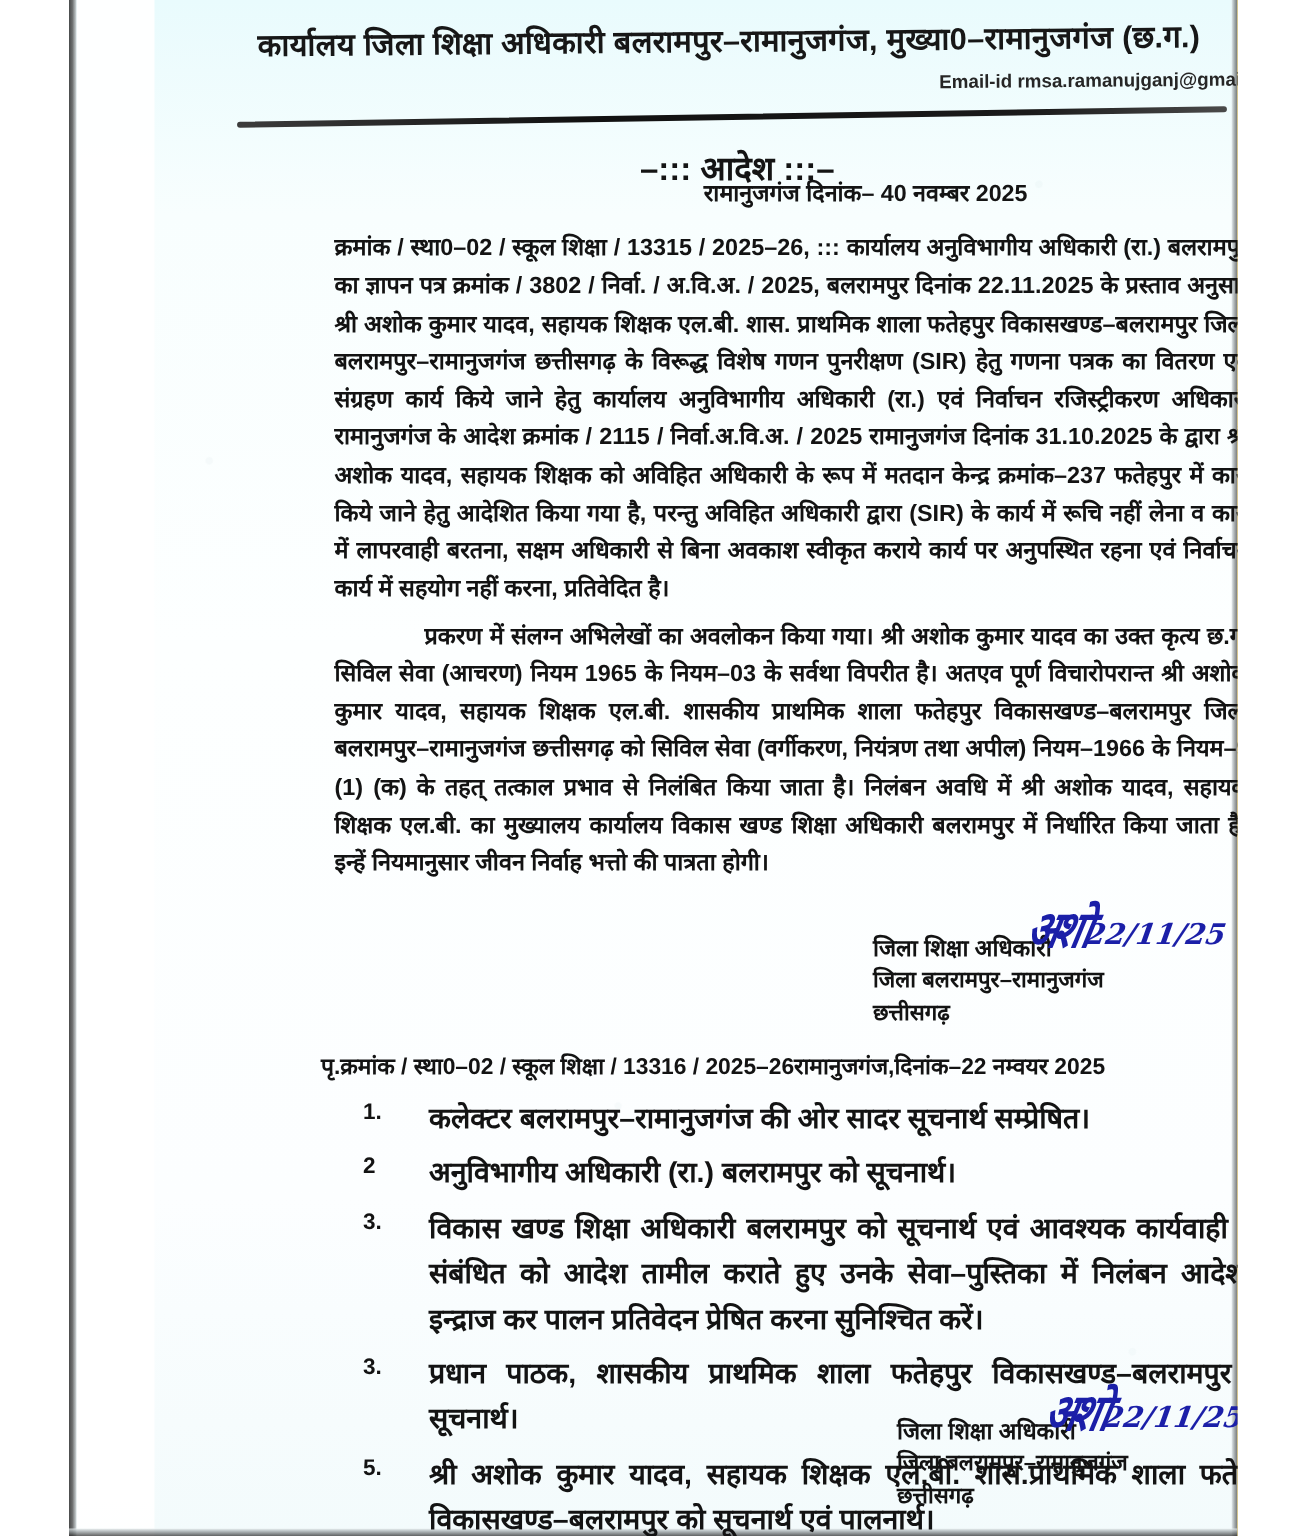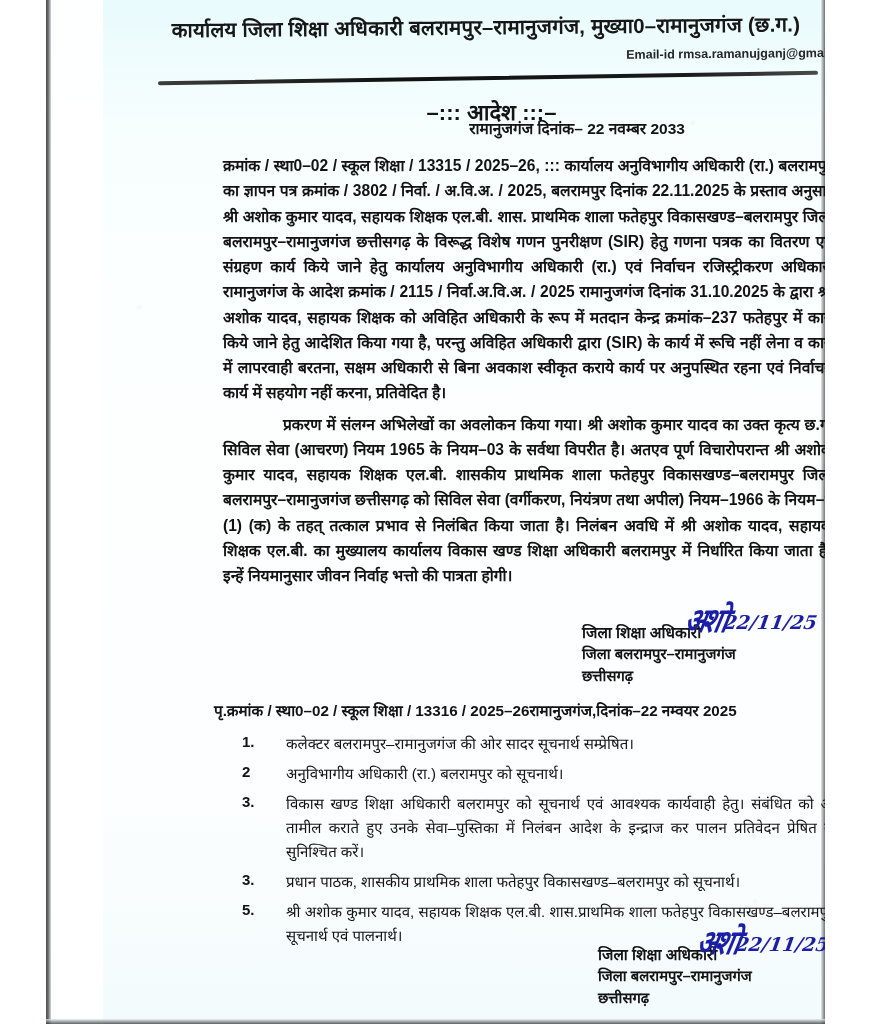--- a/index.html
+++ b/index.html
@@ -200,22 +200,22 @@
   }
   .copy-num {
     flex: 0 0 44px;
     font-size: 15px;
     font-weight: 700;
     color: #131313;
     padding-top: 1px;
   }
   .copy-text {
     flex: 1;
-    font-size: 15px;
-    font-weight: 400;
+    font-size: 19px;
+    font-weight: 700;
     line-height: 1.6;
     color: #131313;
     text-align: justify;
   }
 
   
   .speckle {
     position: absolute;
     inset: 0;
     z-index: 4;
@@ -240,21 +240,21 @@
 
   <div class="content">
 
     <div class="letterhead">
       <div class="office-title">कार्यालय जिला शिक्षा अधिकारी बलरामपुर–रामानुजगंज, मुख्या0–रामानुजगंज (छ.ग.)</div>
       <div class="email-line">Email-id rmsa.ramanujganj@gmail.com</div>
     </div>
     <div class="header-rule"></div>
 
     <div class="order-title">–::: आदेश :::–</div>
-    <div class="place-date">रामानुजगंज दिनांक– 22 नवम्बर 2033</div>
+    <div class="place-date">रामानुजगंज दिनांक– 40 नवम्बर 2025</div>
 
     <div class="body-block">
       <p class="para">क्रमांक / स्था0–02 / स्कूल शिक्षा / 13315 / 2025–26,      ::: कार्यालय अनुविभागीय अधिकारी (रा.) बलरामपुर का ज्ञापन पत्र क्रमांक / 3802 / निर्वा. / अ.वि.अ. / 2025, बलरामपुर दिनांक 22.11.2025 के प्रस्ताव अनुसार श्री अशोक कुमार यादव, सहायक शिक्षक एल.बी. शास. प्राथमिक शाला फतेहपुर विकासखण्ड–बलरामपुर जिला बलरामपुर–रामानुजगंज छत्तीसगढ़ के विरूद्ध विशेष गणन पुनरीक्षण (SIR) हेतु गणना पत्रक का वितरण एवं संग्रहण कार्य किये जाने हेतु कार्यालय अनुविभागीय अधिकारी (रा.) एवं निर्वाचन रजिस्ट्रीकरण अधिकारी रामानुजगंज के आदेश क्रमांक / 2115 / निर्वा.अ.वि.अ. / 2025 रामानुजगंज दिनांक 31.10.2025 के द्वारा श्री अशोक यादव, सहायक शिक्षक को अविहित अधिकारी के रूप में मतदान केन्द्र क्रमांक–237 फतेहपुर में कार्य किये जाने हेतु आदेशित किया गया है, परन्तु अविहित अधिकारी द्वारा (SIR) के कार्य में रूचि नहीं लेना व कार्य में लापरवाही बरतना, सक्षम अधिकारी से बिना अवकाश स्वीकृत कराये कार्य पर अनुपस्थित रहना एवं निर्वाचन कार्य में सहयोग नहीं करना, प्रतिवेदित है।</p>
       <p class="para indent">प्रकरण में संलग्न अभिलेखों का अवलोकन किया गया। श्री अशोक कुमार यादव का उक्त कृत्य छ.ग. सिविल सेवा (आचरण) नियम 1965 के नियम–03 के सर्वथा विपरीत है। अतएव पूर्ण विचारोपरान्त श्री अशोक कुमार यादव, सहायक शिक्षक एल.बी. शासकीय प्राथमिक शाला फतेहपुर विकासखण्ड–बलरामपुर जिला बलरामपुर–रामानुजगंज छत्तीसगढ़ को सिविल सेवा (वर्गीकरण, नियंत्रण तथा अपील) नियम–1966 के नियम–9 (1) (क) के तहत् तत्काल प्रभाव से निलंबित किया जाता है। निलंबन अवधि में श्री अशोक यादव, सहायक शिक्षक एल.बी. का मुख्यालय कार्यालय विकास खण्ड शिक्षा अधिकारी बलरामपुर में निर्धारित किया जाता है। इन्हें नियमानुसार जीवन निर्वाह भत्तो की पात्रता होगी।</p>
     </div>
 
     <div class="sign-block" style="left:536px; top:622px;">
       <div class="l1">जिला शिक्षा अधिकारी</div>
       <div>जिला बलरामपुर–रामानुजगंज</div>
       <div>छत्तीसगढ़</div>

